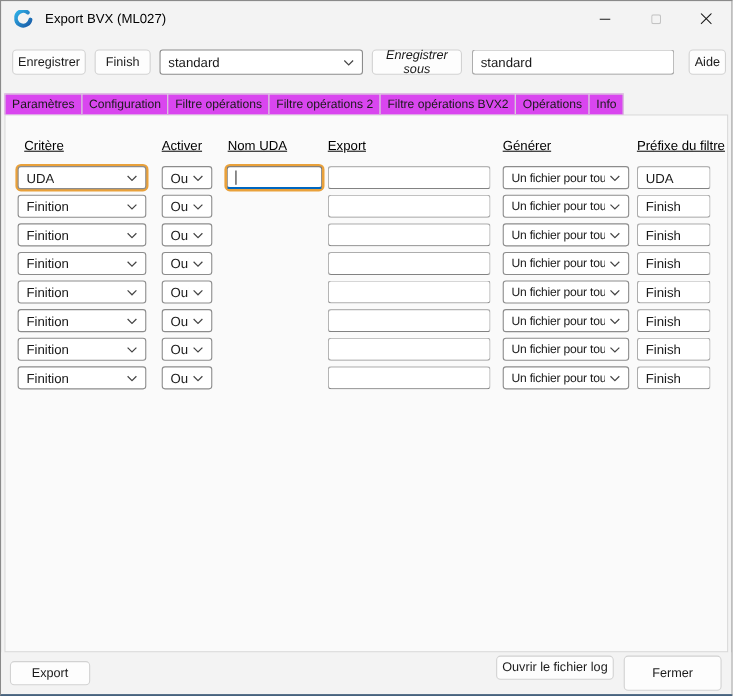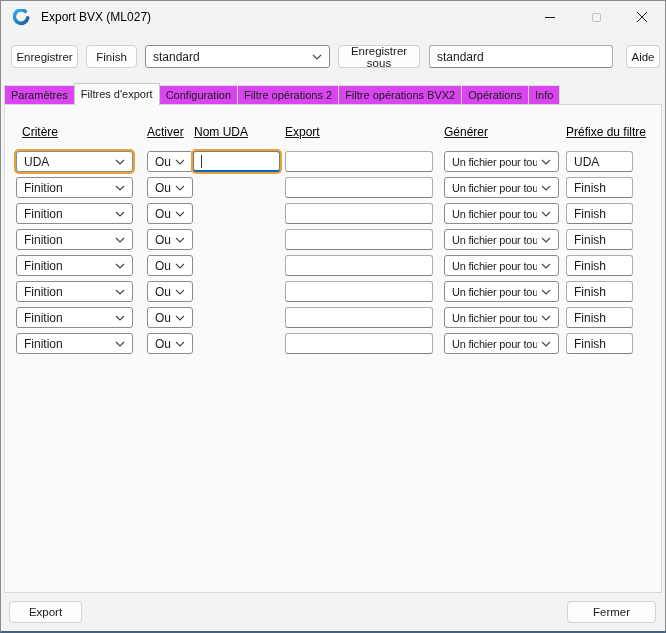--- a/index.html
+++ b/index.html
@@ -28,21 +28,21 @@
 
   
   .toolbar { flex:none; height:23px; margin:12px 0 0 10px; display:flex; align-items:center;justify-content:space-between; }
   .btn {
     height:23px; background:#FDFDFD; border:1px solid #D2D2D2; border-radius:4px;
     font-family:inherit; font-size:11.5px; color:#1a1a1a;
     display:flex; align-items:center; justify-content:center; padding:0; cursor:default;
   }
   .btn-save { width:67px; }
   .btn-load { width:51px; margin-left:8px; }
-  .btn-saveas { width:82px; margin-left:8px; }
+  .btn-saveas { width:82px; margin-left:8px;font-style:italic; }
   .btn-help { width:34px; margin-left:auto; margin-right:5px; }
 
   .combobox {
     height:23px; background:#fff; border:1px solid #8C8C8C; border-radius:3px;
     display:flex; align-items:center; justify-content:space-between;
     padding:0 7px 0 7px; overflow:hidden;
   }
   .toolbar .combobox { width:185px; margin-left:8px; }
   .cb-value { white-space:nowrap; overflow:hidden; }
   .chev { flex:none; margin-left:4px; }
@@ -70,39 +70,39 @@
     flex:1; margin:0 3px; background:#FAFAFA; border:1px solid #D9D9D9;
     position:relative; z-index:1; padding:20px 0 0 11px;
   }
   .grid-headers { display:flex; height:15px; margin-bottom:11px;text-decoration:underline; }
   .grid-headers > span { font-size:12px; color:#000; white-space:nowrap; }
   .grid-row { display:flex; height:21px; margin-bottom:5px; }
   .grid-row .combobox, .grid-row .textbox { height:21px; font-size:12px; }
 
   .col-critere { width:117px; }
   .col-activer { width:46px;  margin-left:14px; }
-  .col-nomuda  { width:87px;  }
+  .col-nomuda  { width:87px;  margin-left:13px; }
   .col-export  { width:148px; margin-left:5px; }
   .col-generer { width:115px; margin-left:11px; }
   .col-prefixe { width:67px;  margin-left:7px; }
   .grid-headers .col-critere { padding-left:6px; }
   .grid-headers .col-nomuda  { padding-left:1px; }
   .col-generer .cb-value { font-size:11px; letter-spacing:-0.2px; }
 
   .focus-ring { box-shadow:0 0 0 2px var(--focus-ring,#E9A13B); border-radius:3px; }
   .focused-input { border-color:#7a7a7a; border-bottom:2px solid var(--accent-blue,#0067C0); }
   .caret { display:none; width:1px; height:13px; background:#333; }
   .focused-input .caret { display:block; }
 
   
   .footer { flex:none; height:38px; display:flex; align-items:center; padding:0 9px 0 8px; background:#F3F3F3; }
   .btn-export { width:73px; height:22px; }
   .footer-right { margin-left:auto; display:flex; gap:9px; }
   .btn-openlog { width:107px; height:22px; }
-  .btn-close { width:89px; height:22px; }
+  .btn-close { width:89px; height:32px; }
 </style>
 </head>
 <body>
 
 <div class="window">
 
   <div class="titlebar">
     <span class="app-icon">
       <svg viewBox="0 0 16 16" width="17" height="17">
         <defs>
@@ -143,22 +143,22 @@
           <path d="M1 1 L5 5 L9 1" fill="none" stroke="#454545" stroke-width="1.1"></path>
         </svg>
     </div>
     <button class="btn btn-saveas">Enregistrer sous</button>
     <input class="textbox" type="text" value="standard" style="">
     <button class="btn btn-help">Aide</button>
   </div>
 
   <div class="tabbar">
       <div class="tab">Paramètres</div>
-      <div class="tab active">Filtres d'export</div>
       <div class="tab">Configuration</div>
+      <div class="tab">Filtre opérations</div>
       <div class="tab">Filtre opérations 2</div>
       <div class="tab">Filtre opérations BVX2</div>
       <div class="tab">Opérations</div>
       <div class="tab">Info</div>
     </div>
 
   <div class="panel">
     <div class="grid-headers">
       <span class="col-critere">Critère</span>
       <span class="col-activer">Activer</span>
@@ -414,17 +414,18 @@
     <div class="textbox col-prefixe">
       <span class="tb-value">Finish</span>
     </div>
   </div>
 </div>
   </div>
 
   <div class="footer">
     <button class="btn btn-export">Export</button>
     <div class="footer-right">
+      <button class="btn btn-openlog">Ouvrir le fichier log</button>
       <button class="btn btn-close">Fermer</button>
     </div>
   </div>
 
 </div>
 
 </body></html>

